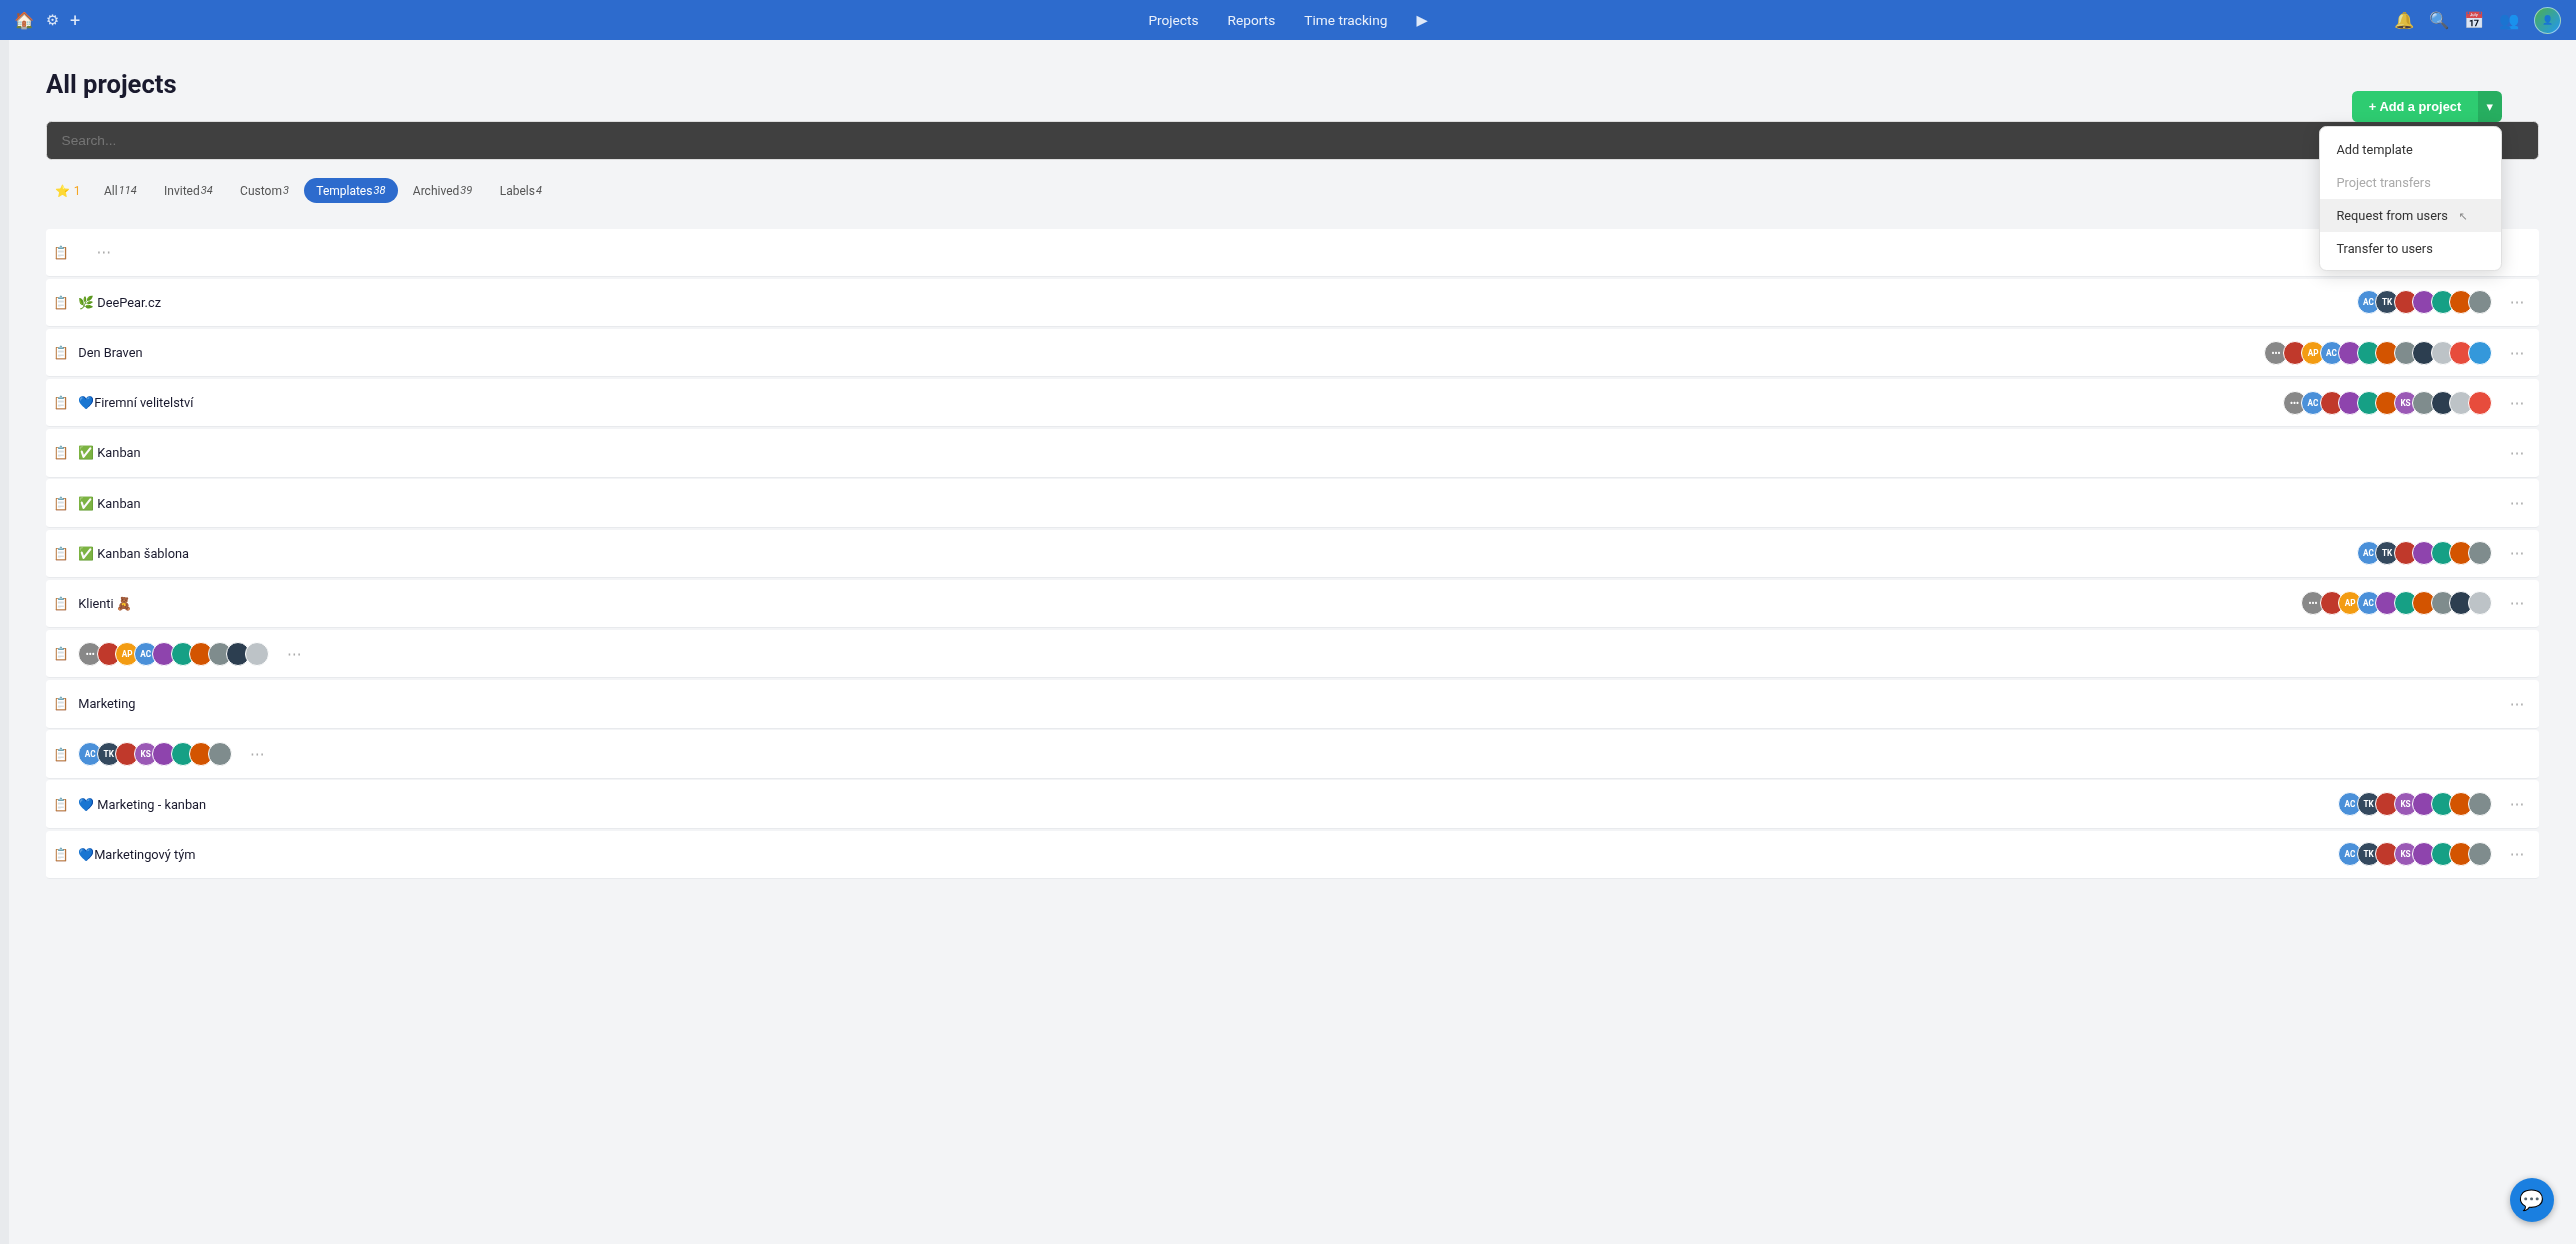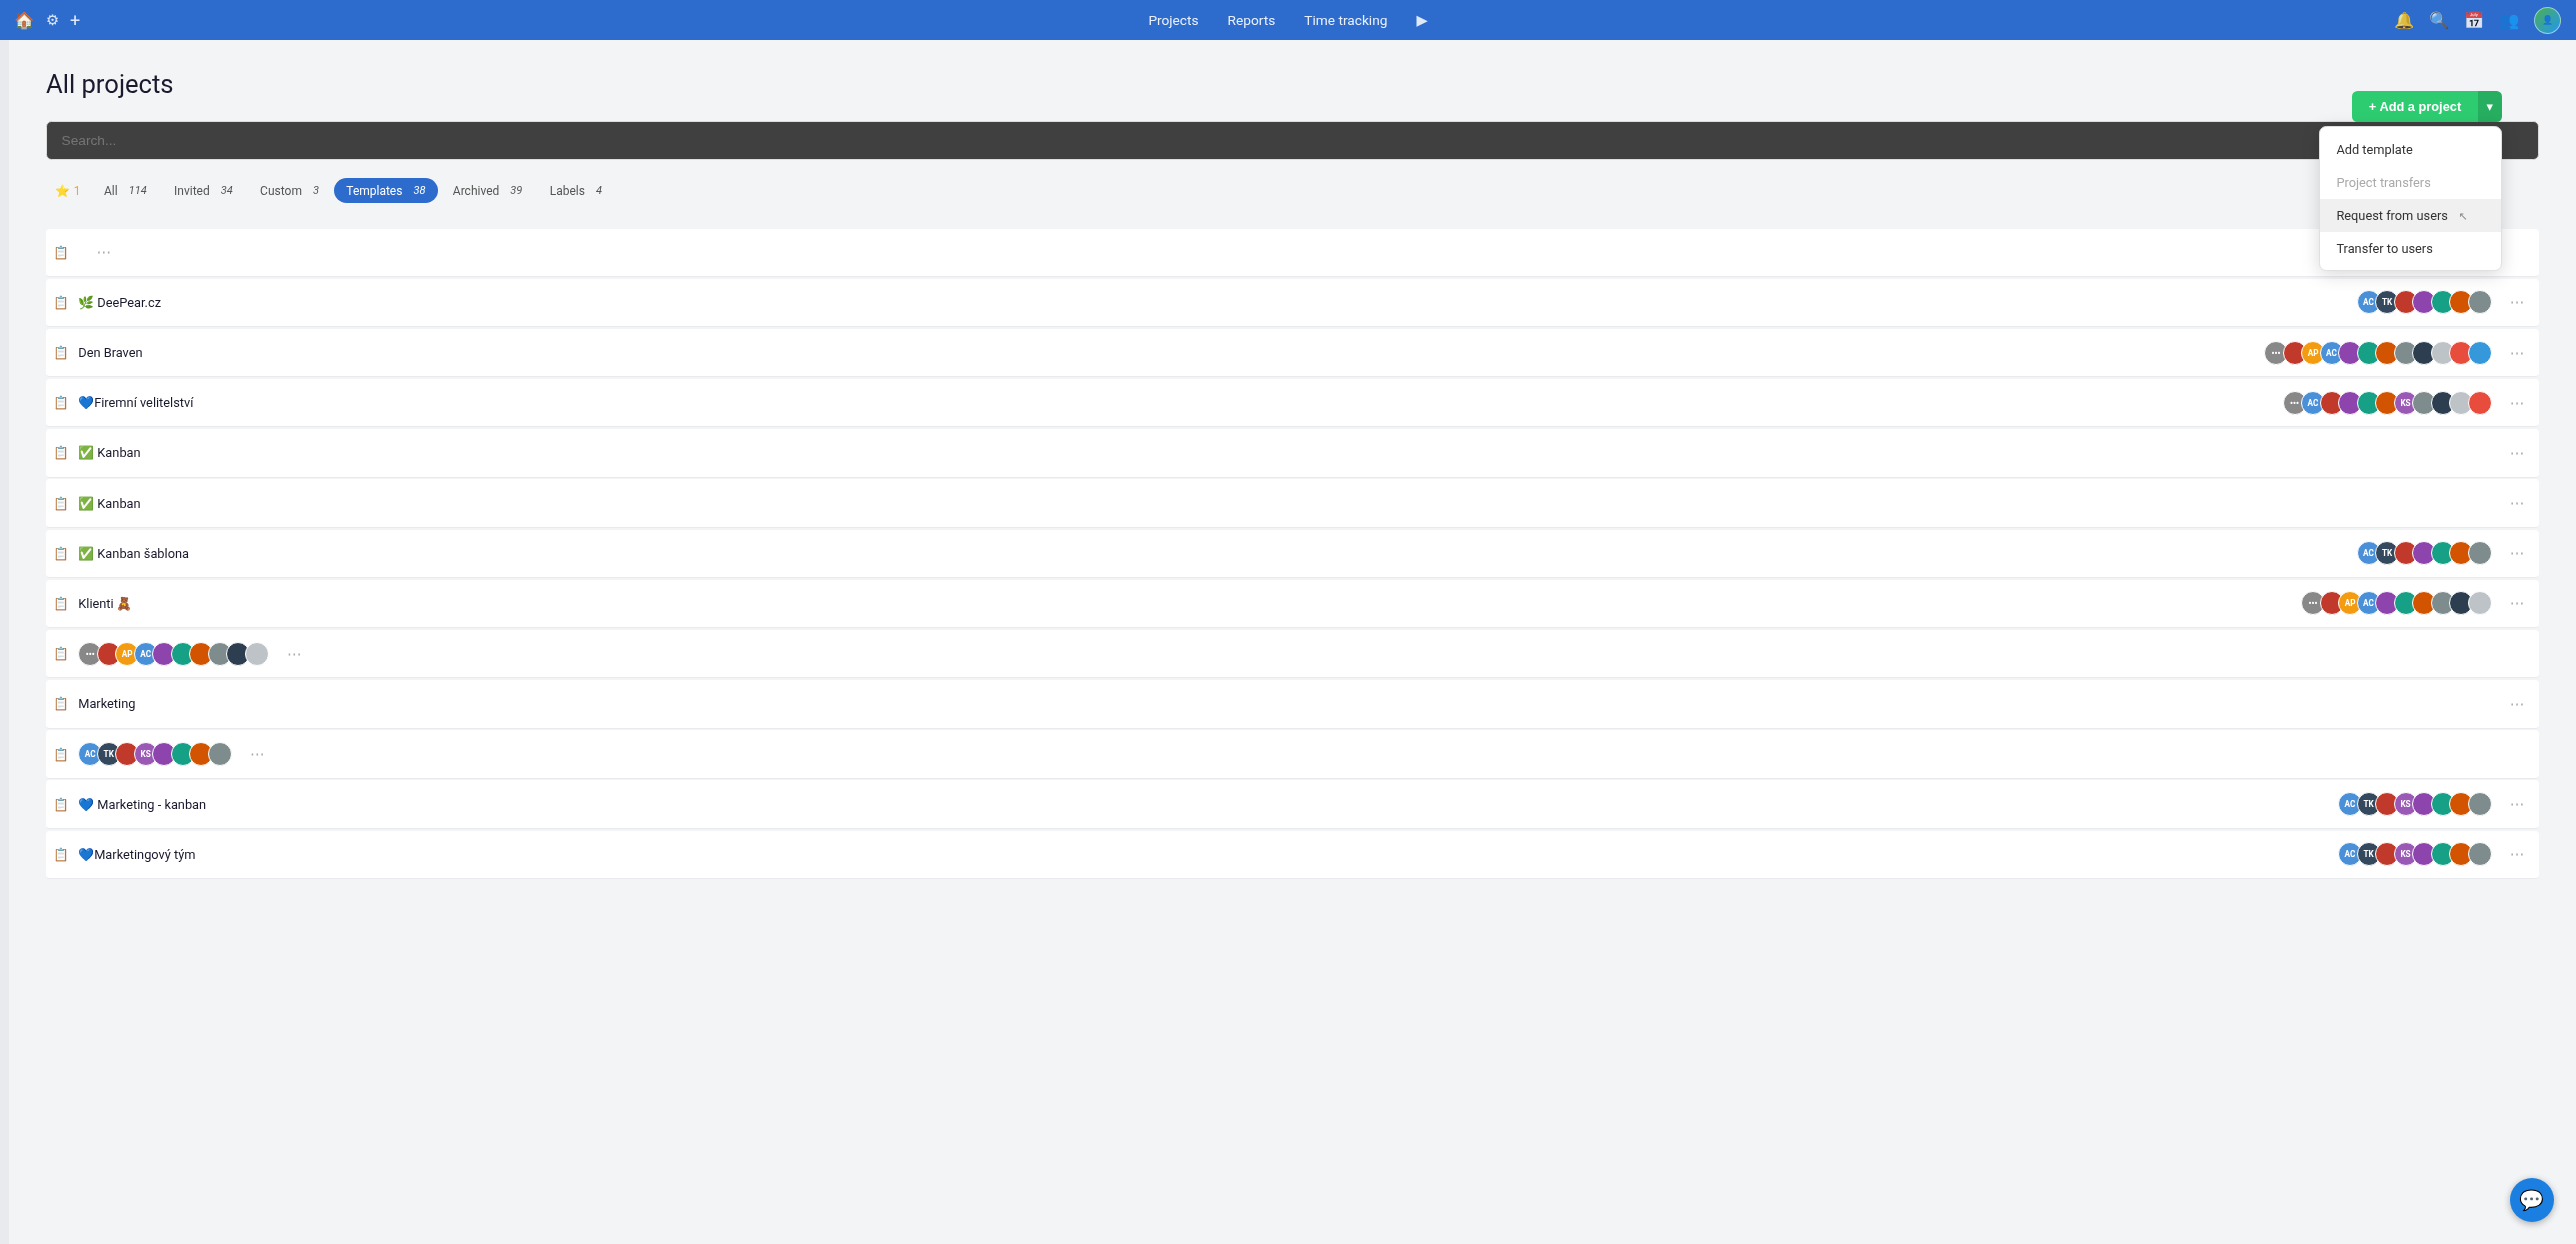--- a/index.html
+++ b/index.html
@@ -26,21 +26,21 @@
     .avatar-circle { width: 27px; height: 27px; border-radius: 50%; background: #4a90d9; border: 1.8px solid rgba(255,255,255,0.5); overflow: hidden; display: flex; align-items: center; justify-content: center; }
     .play-icon { color: rgba(255,255,255,0.85); font-size: 14.6px; }
 
     
     .layout { display: flex; height: calc(100vh - 40px); }
     .sidebar { width: 9px; background: #e8eaed; position: relative; }
 
     
     .main { flex: 1; padding: 29px 37px; overflow-y: auto; background: #f3f4f6; }
 
-    .page-title { font-size: 25.6px; font-weight: 400; color: #1a1a2e; margin-bottom: 22px; }
+    .page-title { font-size: 25.6px; font-weight: 700; color: #1a1a2e; margin-bottom: 22px; }
 
     .search-bar {
       width: 100%;
       padding: 11px 14.6px;
       border: 0.9px solid #ddd;
       border-radius: 5.5px;
       font-size: 13.7px;
       background: #404040;
       color: #999;
       margin-bottom: 18px;
@@ -48,21 +48,21 @@
     }
 
     
     .tabs { display: flex; align-items: center; gap: 1.8px; margin-bottom: 25.6px; flex-wrap: wrap; }
     .tab {
       padding: 5.5px 12.8px;
       border-radius: 18px;
       cursor: pointer;
       font-size: 12px;
       color: #555;
-      display: flex; align-items: center; gap: 11px;
+      display: flex; align-items: center; gap: 1px;
     }
     .tab.active { background: #2d6bcd; color: #fff; }
     .tab .count { font-size: 11px; font-style: italic; }
     .star-tab { display: flex; align-items: center; gap: 3.7px; color: #f5a623; font-size: 12px; cursor: pointer; padding: 5.5px 9px; }
 
     
     .project-list { display: flex; flex-direction: column; }
     .project-row {
       display: flex; align-items: center;
       padding: 11px 7.3px;

